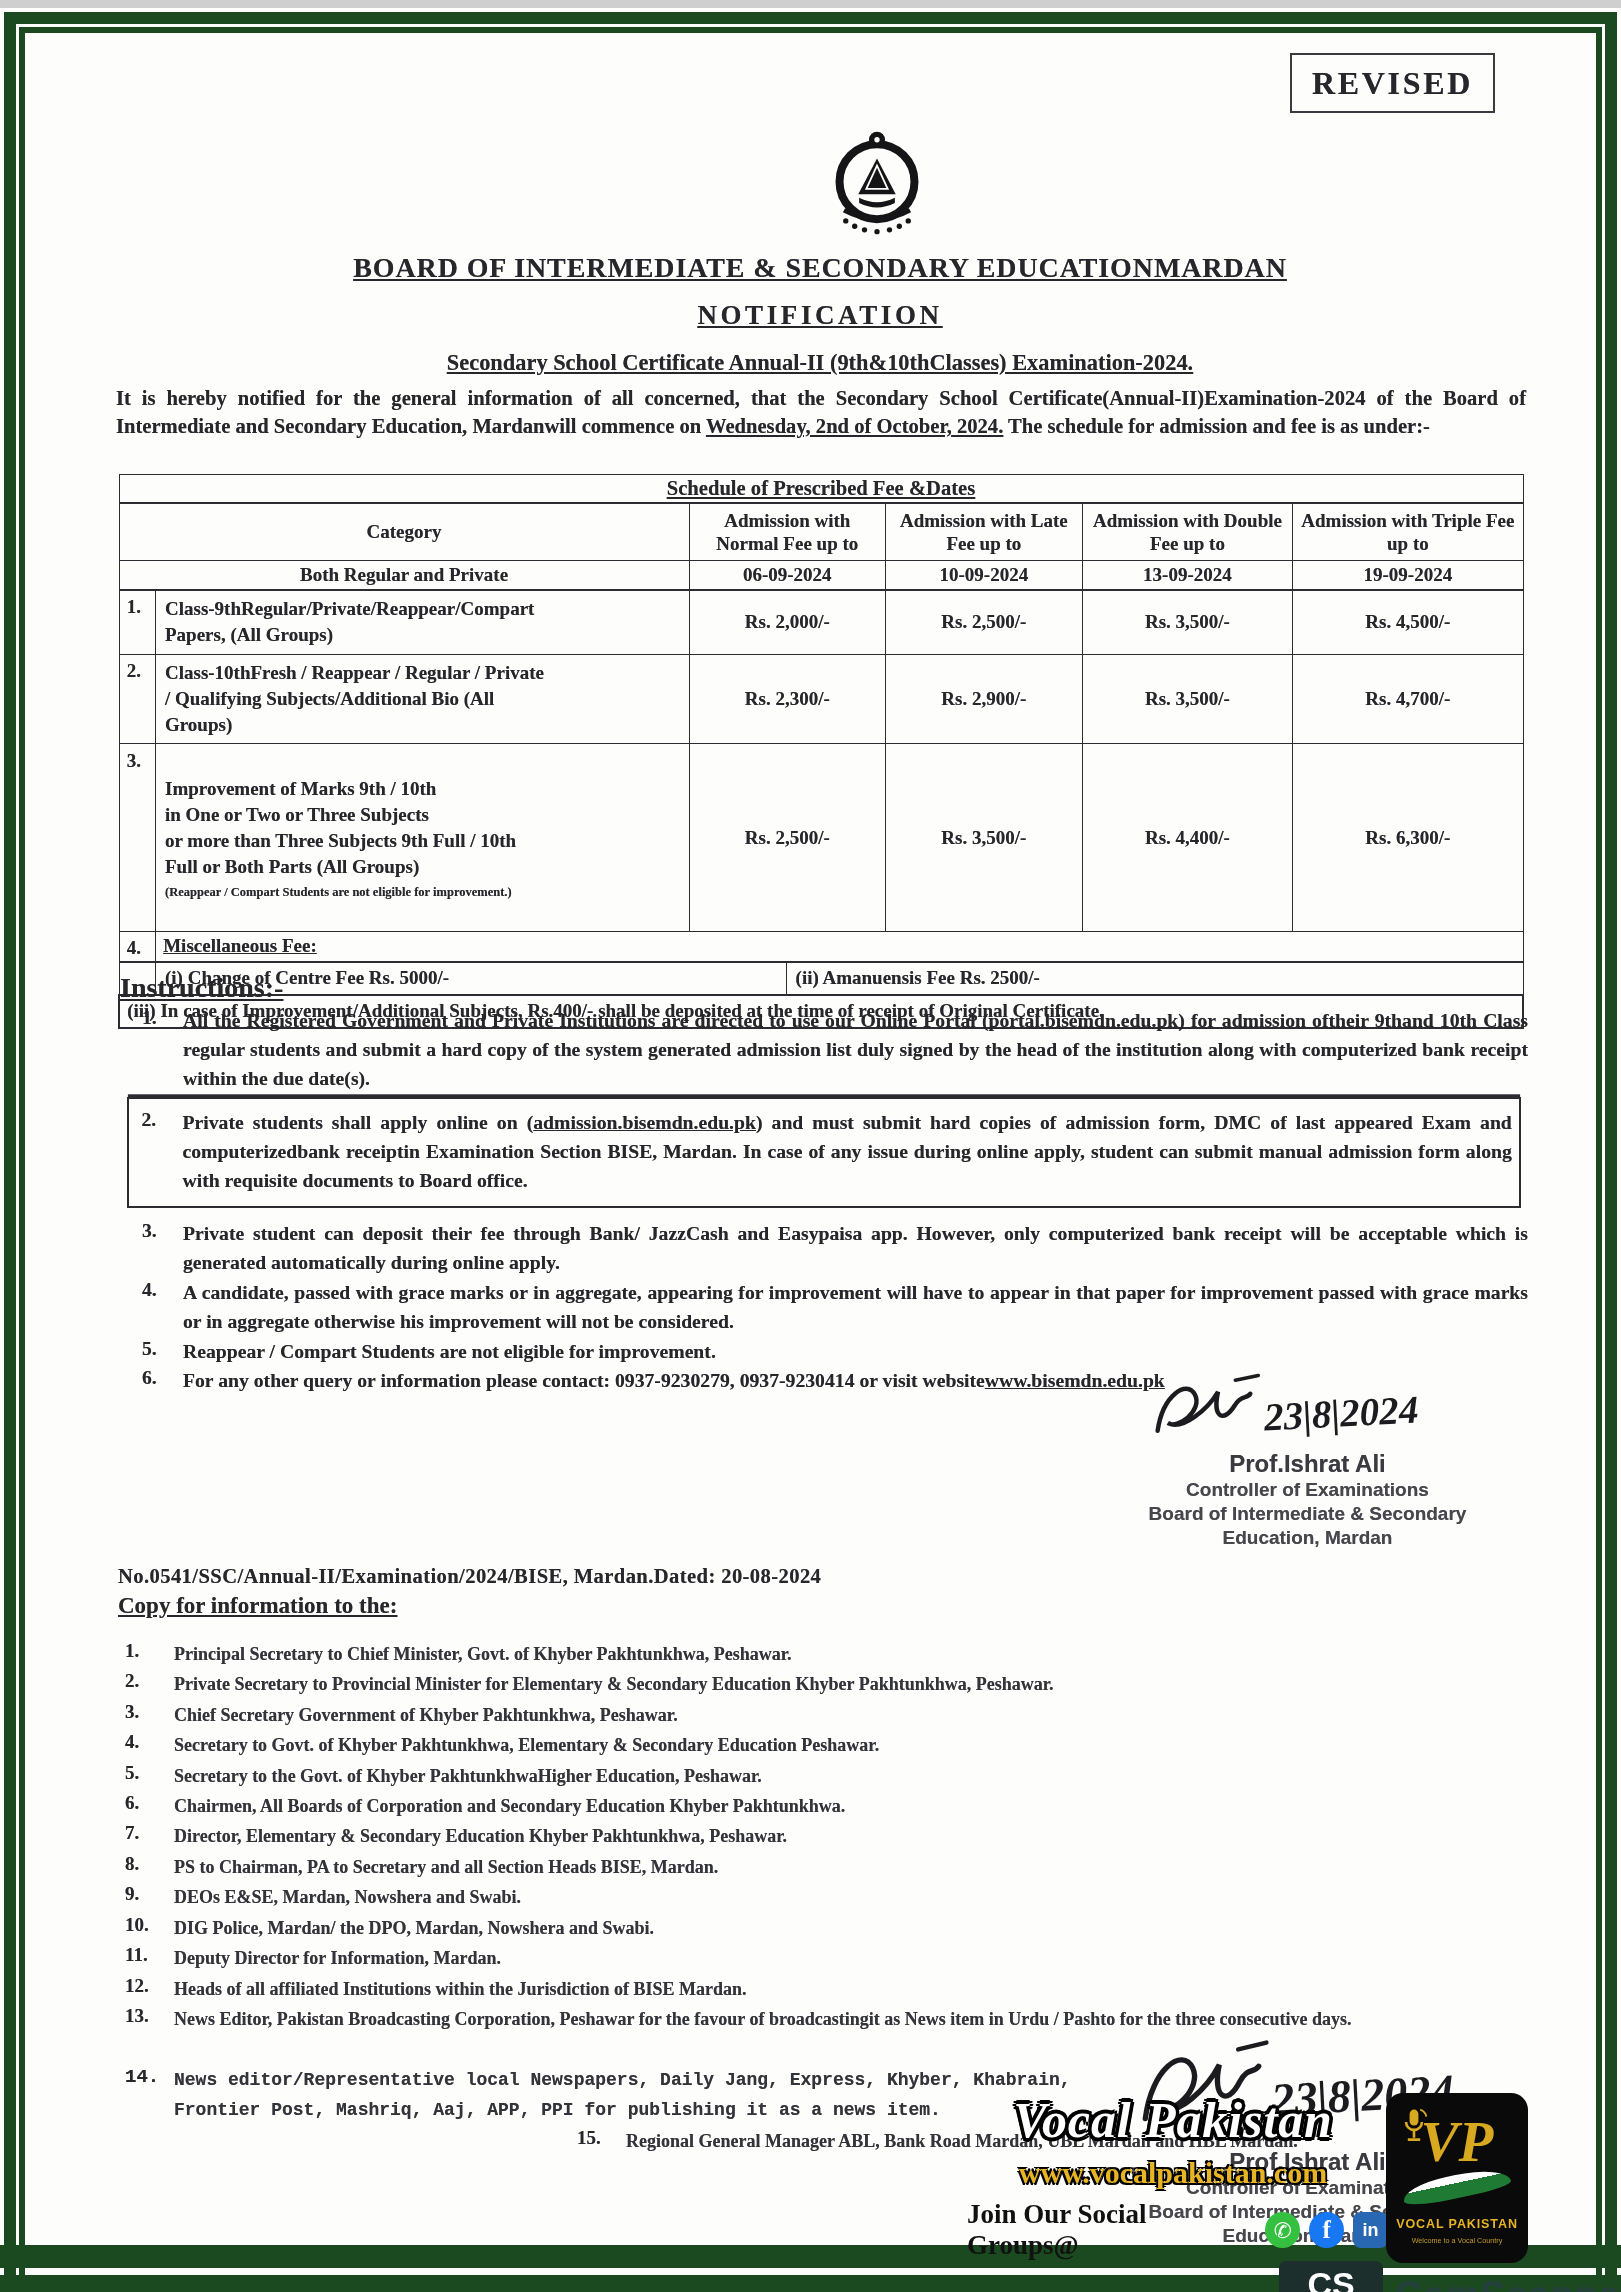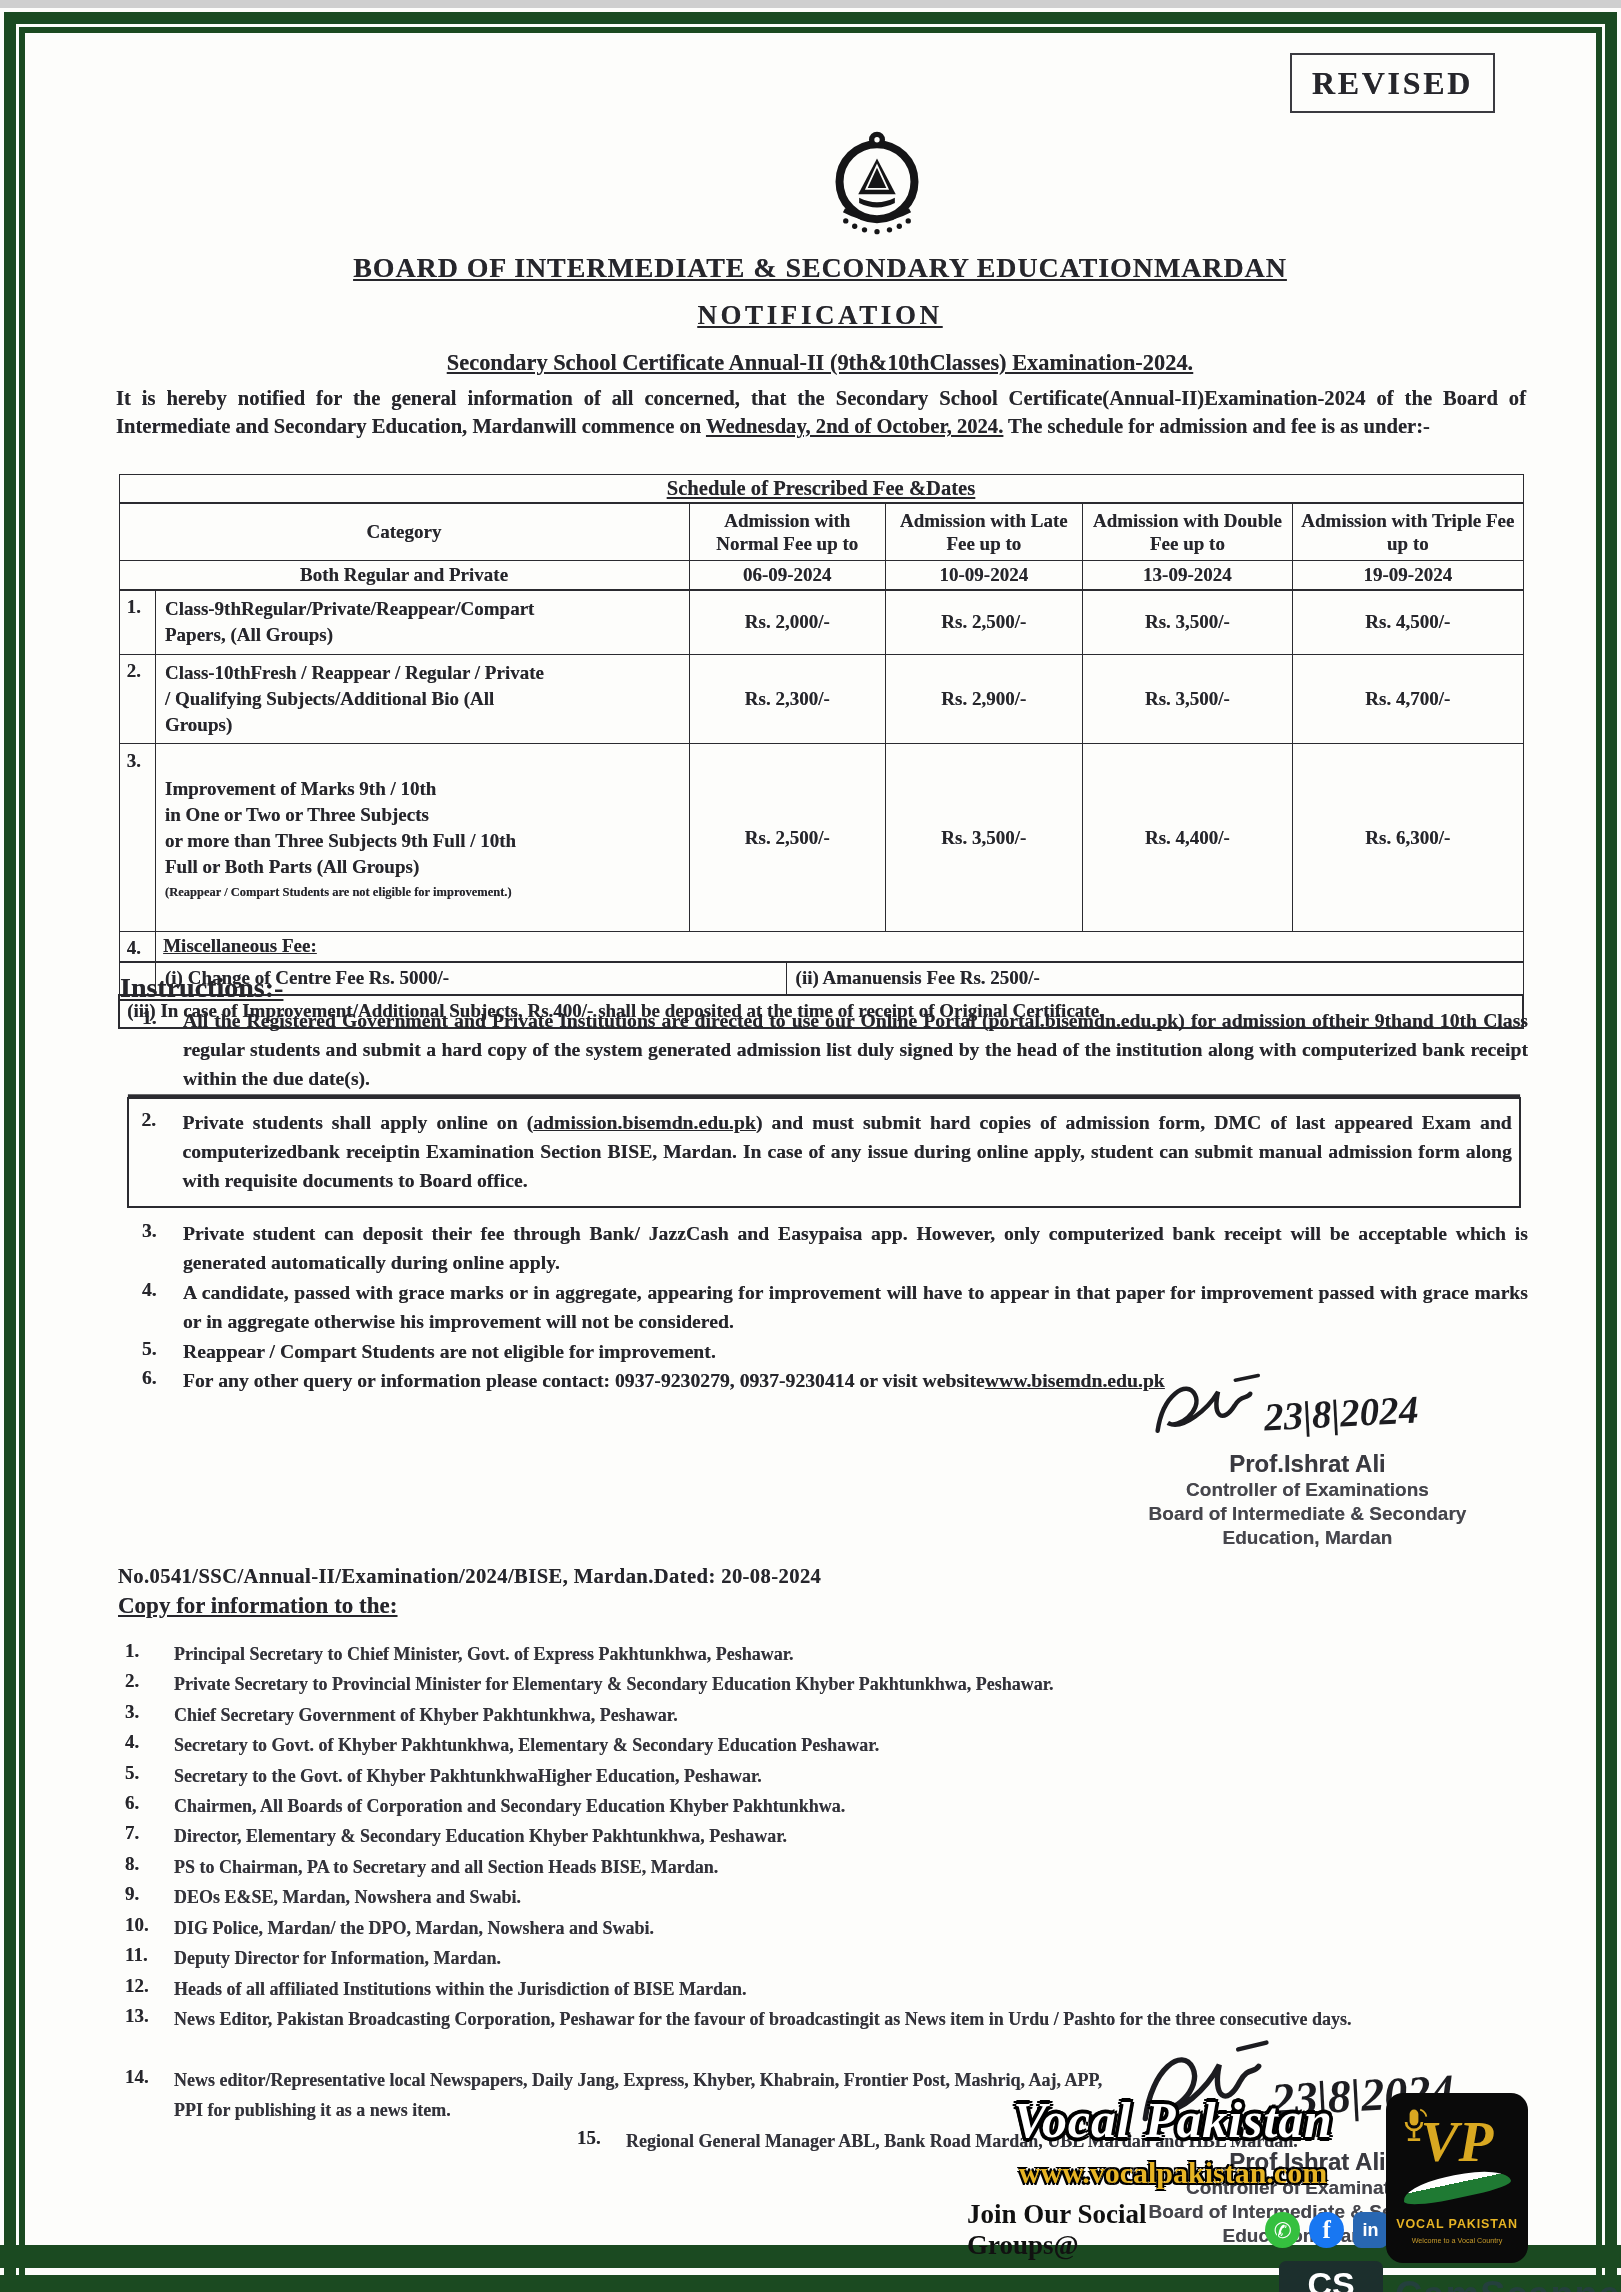--- a/index.html
+++ b/index.html
@@ -263,21 +263,21 @@
     <div class="sig-title scantext">Education, Mardan</div>
   </div>
 
   <div class="ref-line scantext">No.0541/SSC/Annual-II/Examination/2024/BISE, Mardan.Dated: 20-08-2024</div>
   <div class="copy-heading scantext">
     <span>Copy for information to the:</span>
   </div>
 
   <div class="copy-item scantext" style="top:1632px;">
     <div class="copy-no">1.</div>
-    <div class="copy-text">Principal Secretary to Chief Minister, Govt. of Express Pakhtunkhwa, Peshawar.</div>
+    <div class="copy-text">Principal Secretary to Chief Minister, Govt. of Khyber Pakhtunkhwa, Peshawar.</div>
   </div>
   <div class="copy-item scantext" style="top:1662px;">
     <div class="copy-no">2.</div>
     <div class="copy-text">Private Secretary to Provincial Minister for Elementary &amp; Secondary Education Khyber Pakhtunkhwa, Peshawar.</div>
   </div>
   <div class="copy-item scantext" style="top:1693px;">
     <div class="copy-no">3.</div>
     <div class="copy-text">Chief Secretary Government of Khyber Pakhtunkhwa, Peshawar.</div>
   </div>
   <div class="copy-item scantext" style="top:1723px;">
@@ -313,21 +313,21 @@
     <div class="copy-text">Deputy Director for Information, Mardan.</div>
   </div>
   <div class="copy-item scantext" style="top:1967px;">
     <div class="copy-no">12.</div>
     <div class="copy-text">Heads of all affiliated Institutions within the Jurisdiction of BISE Mardan.</div>
   </div>
   <div class="copy-item scantext" style="top:1997px;">
     <div class="copy-no">13.</div>
     <div class="copy-text">News Editor, Pakistan Broadcasting Corporation, Peshawar for the favour of broadcastingit as News item in Urdu / Pashto for the three consecutive days.</div>
   </div>
-  <div class="copy-item scantext" style="top:2058px;">
+  <div class="copy-item scantext" style="top:2058px;font-family:Liberation Mono, monospace;">
     <div class="copy-no">14.</div>
     <div class="copy-text" style="width:949px;flex:0 0 949px;">News editor/Representative local Newspapers, Daily Jang, Express, Khyber, Khabrain, Frontier Post, Mashriq, Aaj, APP, PPI for publishing it as a news item.</div>
   </div>
   <div class="copy-item scantext" style="top:2119px;justify-content:flex-end;">
     <div class="copy-no">15.</div>
     <div class="copy-text" style="width:896px;flex:0 0 896px;">Regional General Manager ABL, Bank Road Mardan, UBL Mardan and HBL Mardan.</div>
   </div>
 
   <div class="sig-block sig2">
     <svg class="sig-scrawl" width="376" height="116" viewBox="0 0 420 130">

